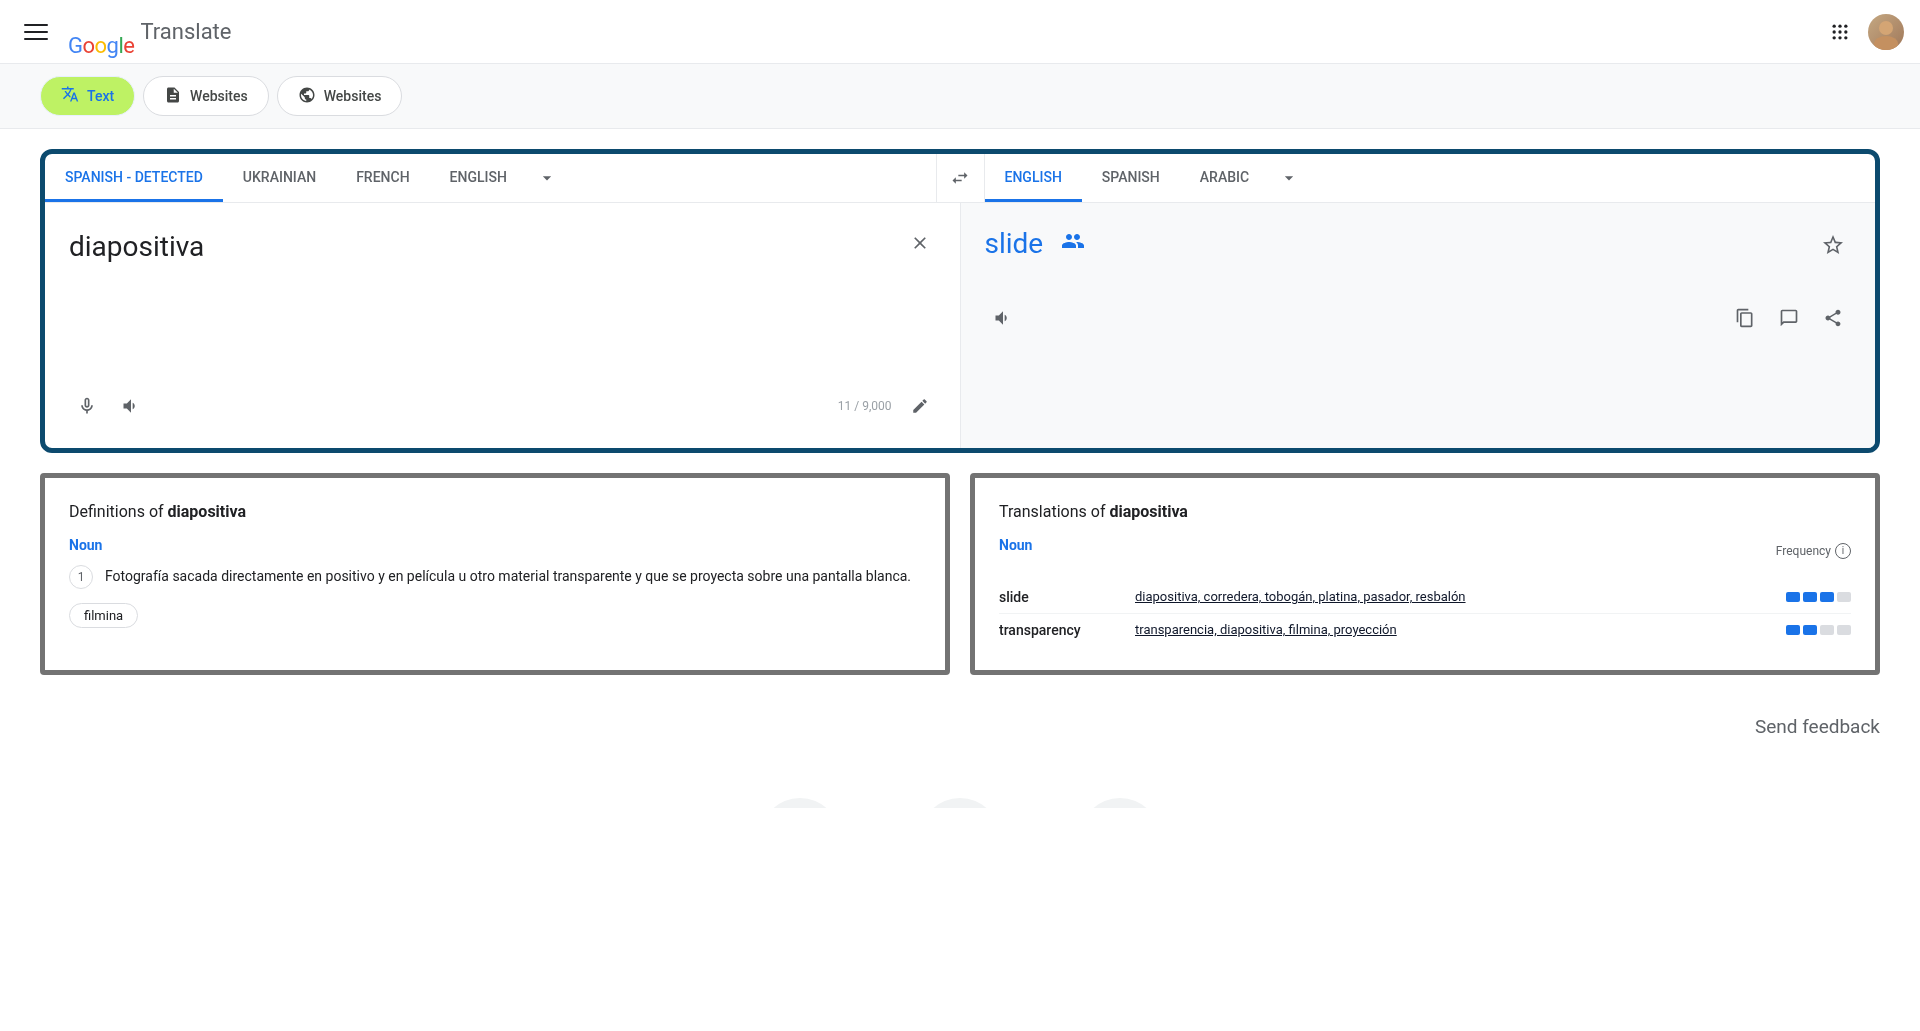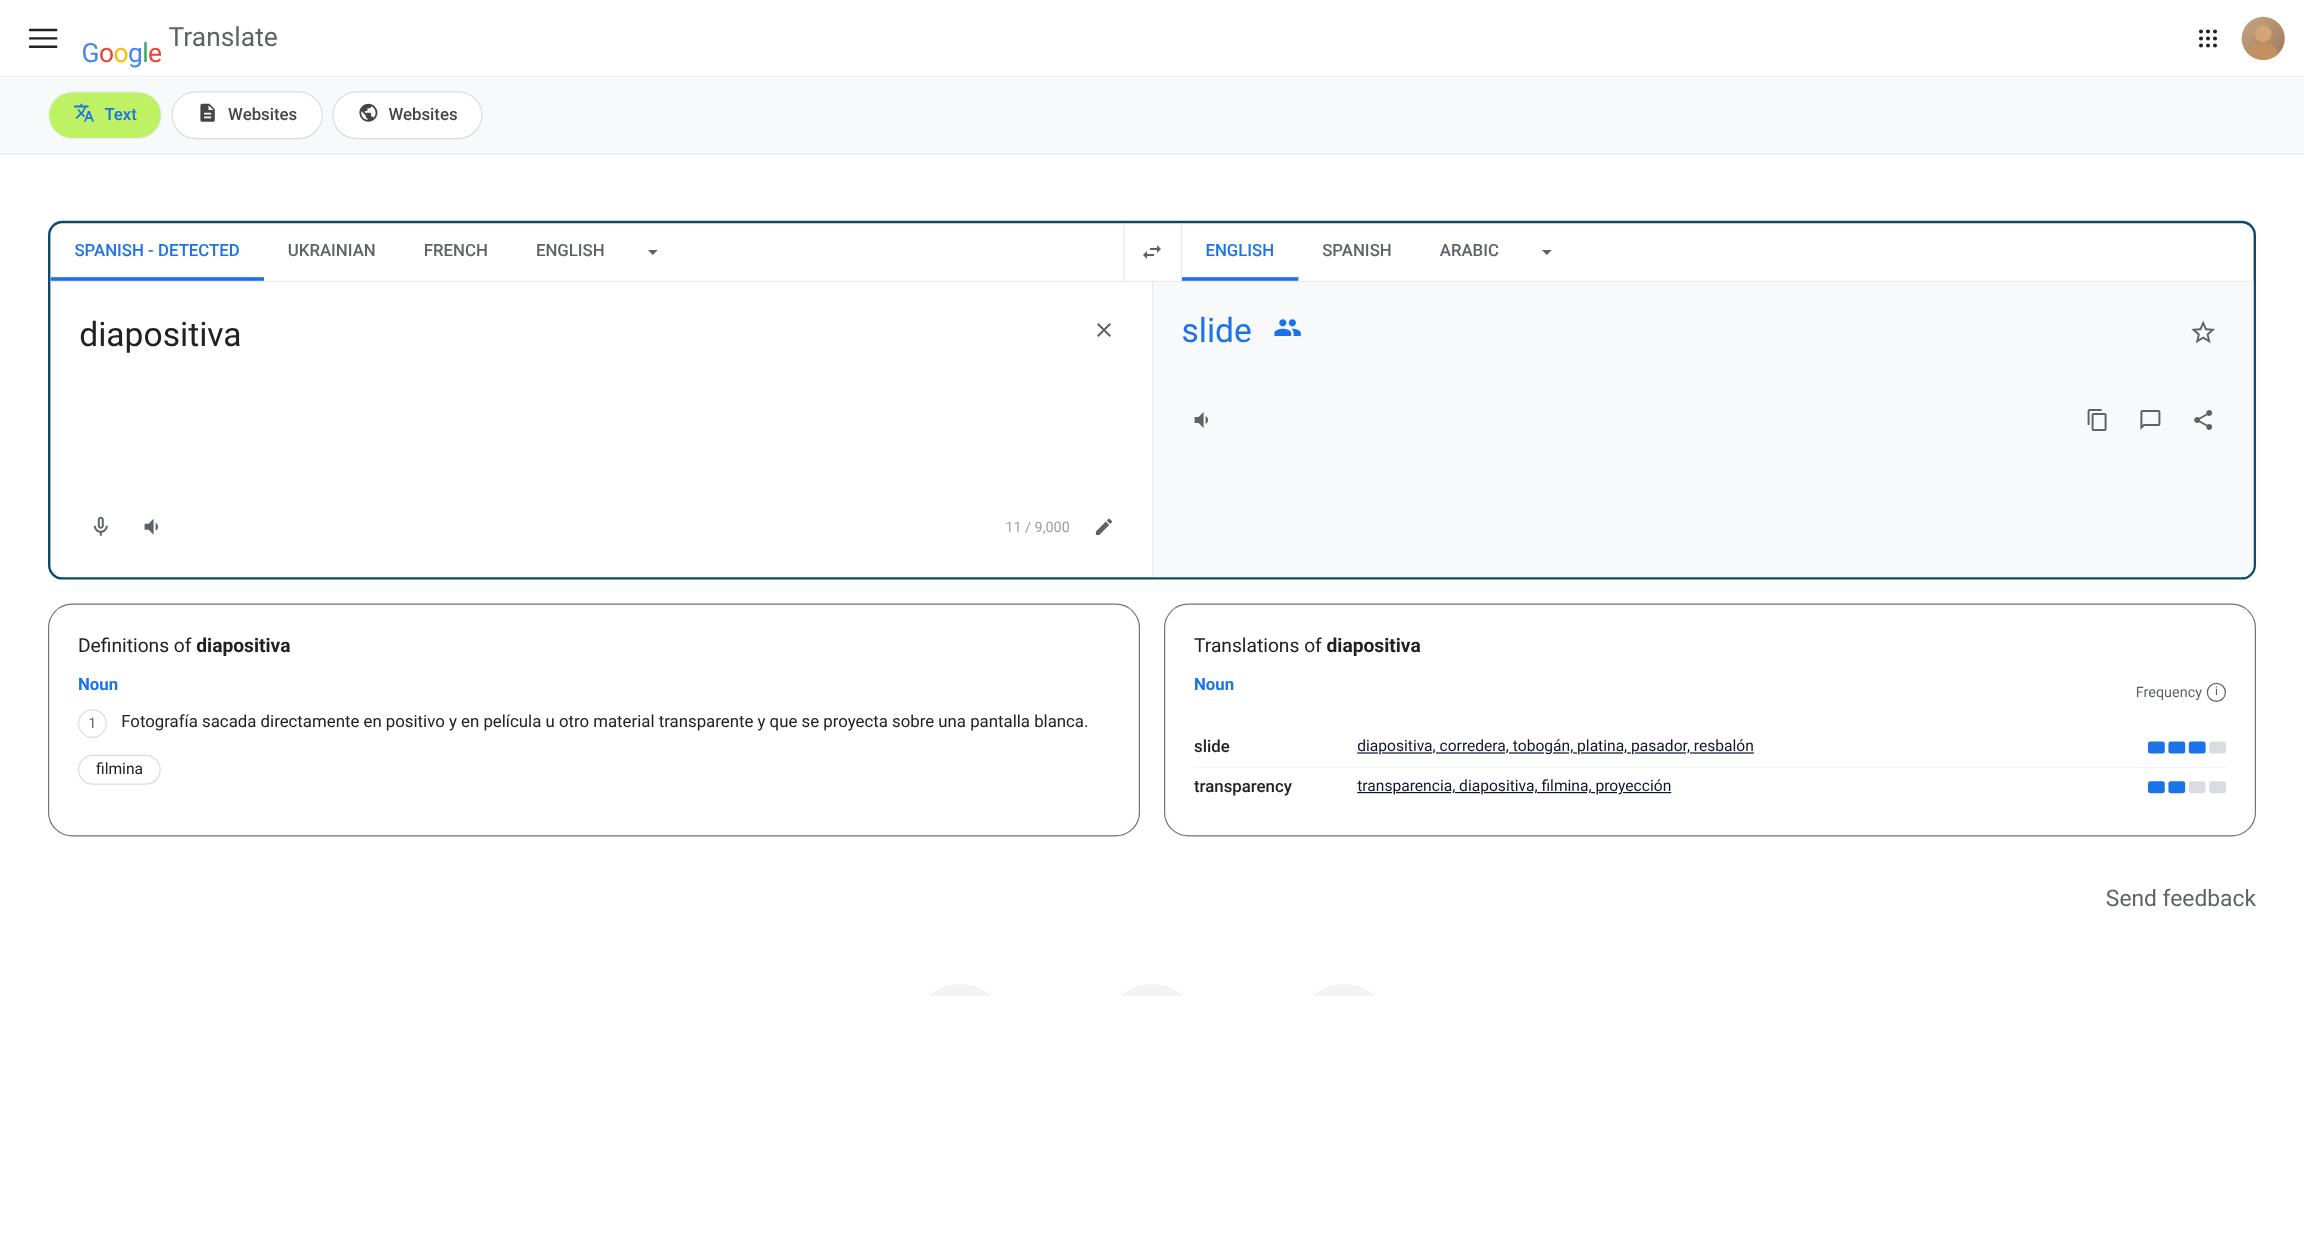--- a/index.html
+++ b/index.html
@@ -91,25 +91,24 @@
       background: #bef264;
       color: #1a73e8;
       border-color: #e8f0fe;
     }
 
     
     .main { padding: 20px 40px; }
 
     
     .translate-container {
-      border: 2px solid #0c4a6e;
+      border: 5px solid #0c4a6e;
       border-radius: 12px;
       overflow: hidden;
       margin-bottom: 20px;
-      margin-top: 35px;
     }
     .lang-bar {
       display: flex;
       align-items: center;
       border-bottom: 1px solid #e8eaed;
     }
     .lang-bar-left {
       display: flex;
       align-items: center;
       flex: 1;
@@ -251,22 +250,22 @@
     }
 
     
     .cards-row {
       display: flex;
       gap: 20px;
       margin-top: 20px;
     }
     .card {
       flex: 1;
-      border: 1px solid #737373;
-      border-radius: 20px;
+      border: 5px solid #737373;
+      border-radius: 4px;
       padding: 24px;
     }
     .card-title {
       font-size: 16px;
       color: #202124;
       font-weight: 400;
       margin-bottom: 16px;
     }
     .card-title strong { font-weight: 700; }
     .pos-label {

